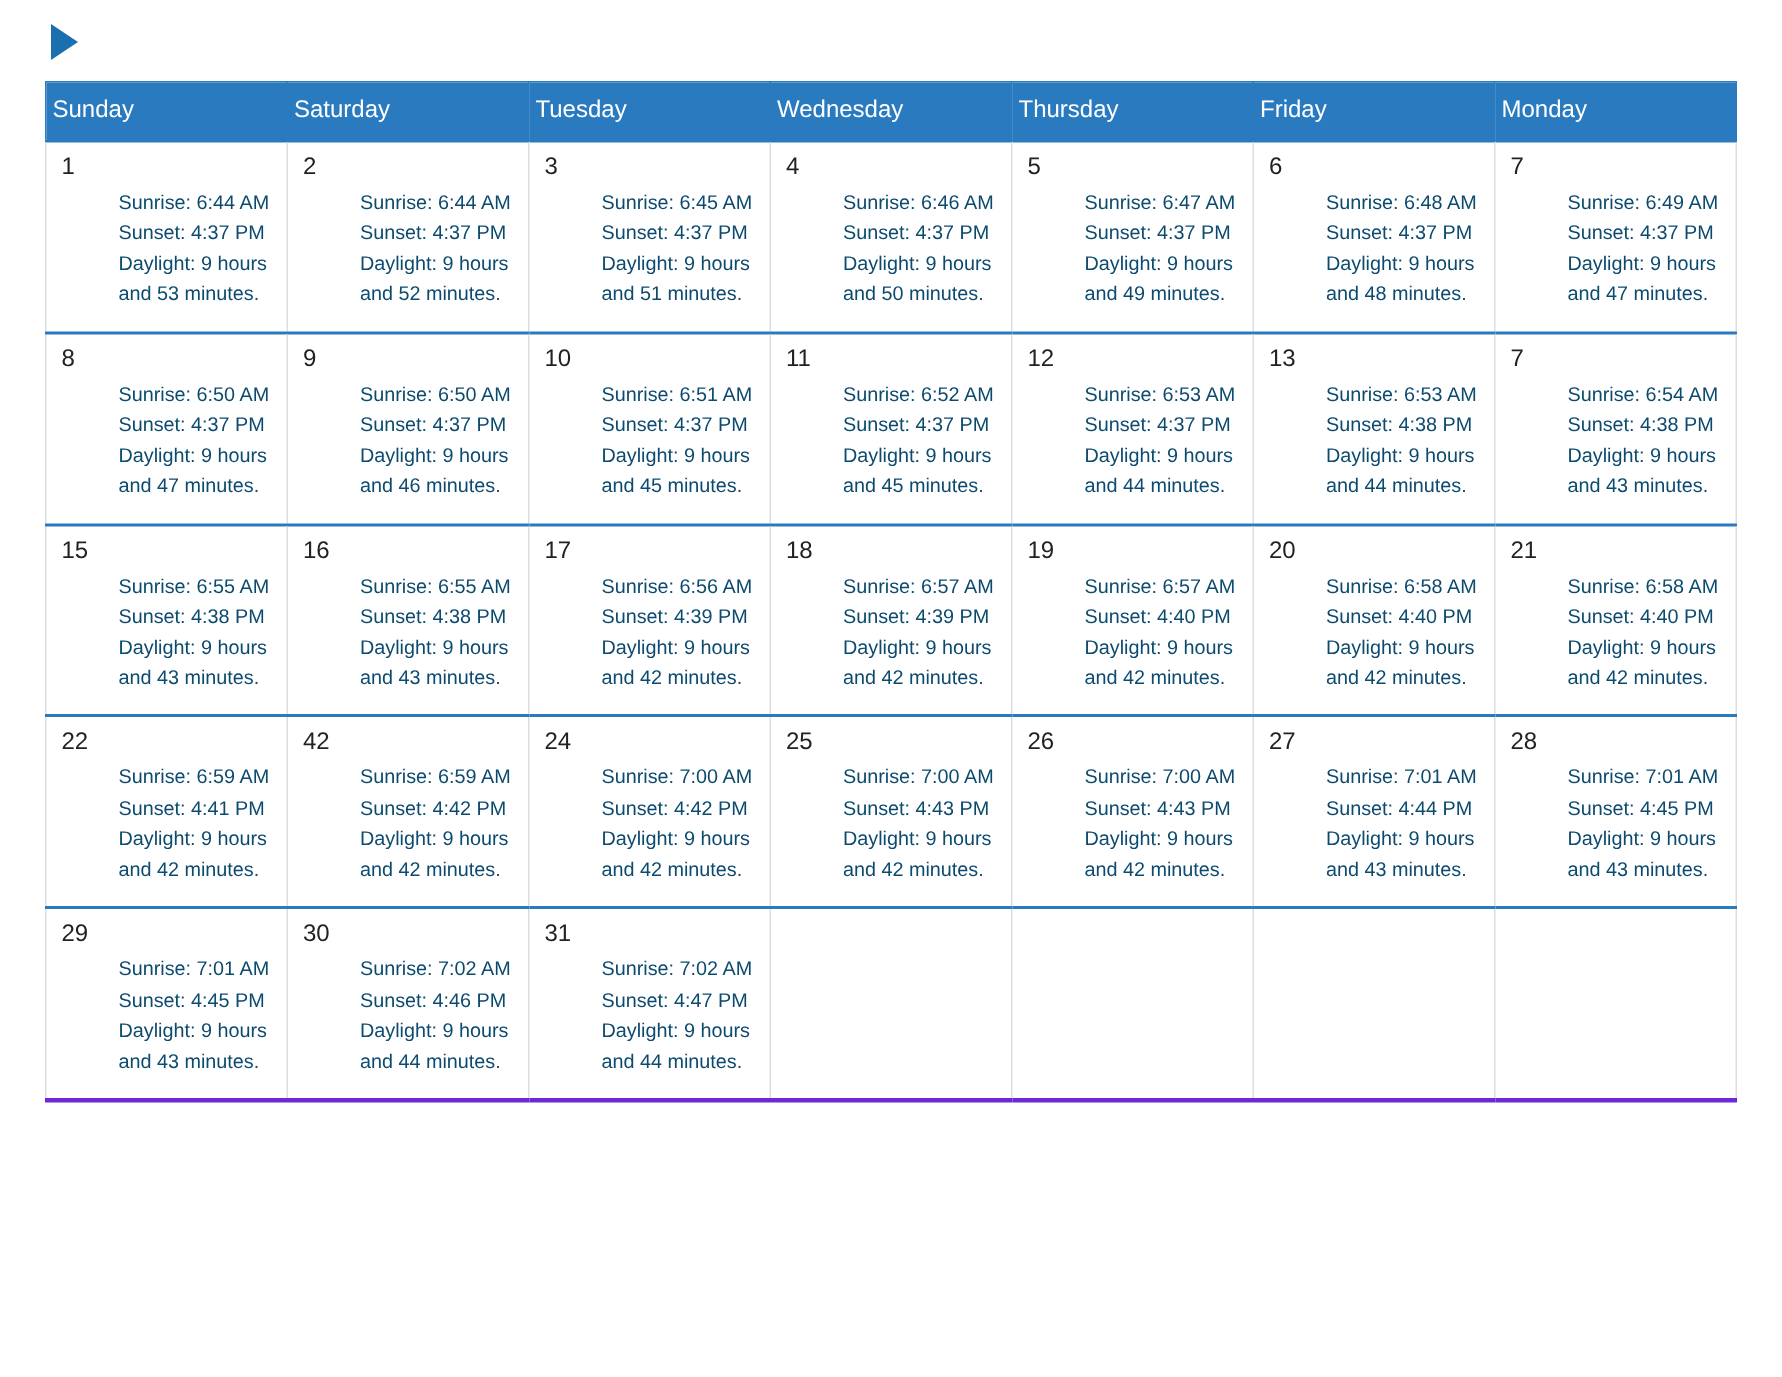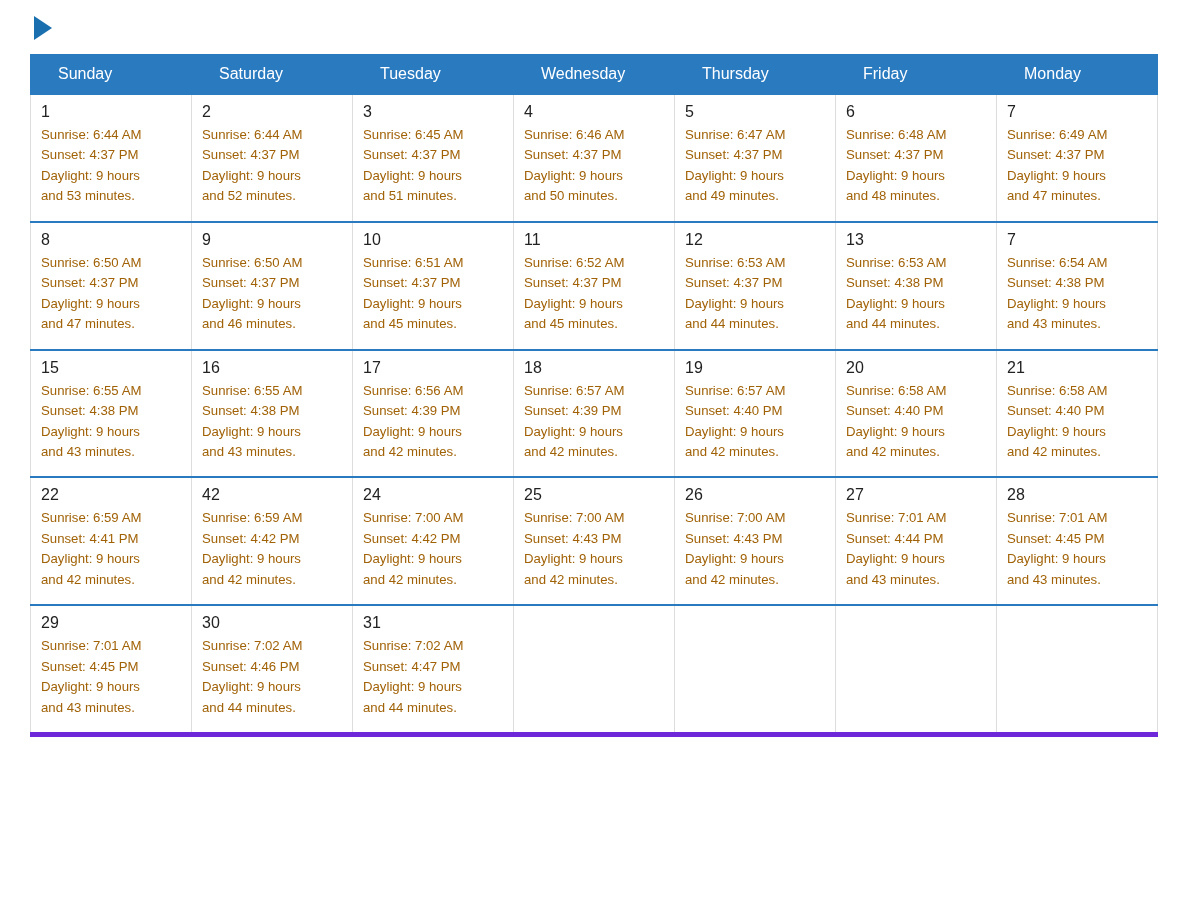--- a/index.html
+++ b/index.html
@@ -64,50 +64,51 @@
     table {
       width: 100%;
       border-collapse: collapse;
       table-layout: fixed;
     }
     thead th {
       background: #2a7ac0;
       color: #fff;
       font-size: 16px;
       font-weight: normal;
-      padding: 10px 27px;
+      padding: 10px 4px;
       text-align: left;
       border: 1px solid #2a7ac0;
       margin-left: 48px;
     }
     tbody td {
       vertical-align: top;
       border-top: 2px solid #2a7ac0;
       border-left: 1px solid #ddd;
       border-right: 1px solid #ddd;
       border-bottom: none;
       padding: 8px 10px 14px 10px;
       font-size: 13.5px;
       color: #333;
       background: #fff;
     }
     tbody tr:last-child td {
-      border-bottom: 5px solid #6d28d9;
+      border-bottom: 3px solid #6d28d9;
     }
     .day-num {
       font-size: 16px;
       font-weight: normal;
       display: block;
       margin-bottom: 4px;
       color: #222;
     }
     .day-info {
       font-size: 13.2px;
       line-height: 1.55;
-      color: #a16207;
+      color: #0c4a6e;
+      margin-left: 38px;
     }
   </style>
 </head>
 <body>
 
 <div class="header">
   <div class="logo">
     <div class="logo-top">
       <span class="logo-general"></span>
       <div class="logo-arrow"></div>

